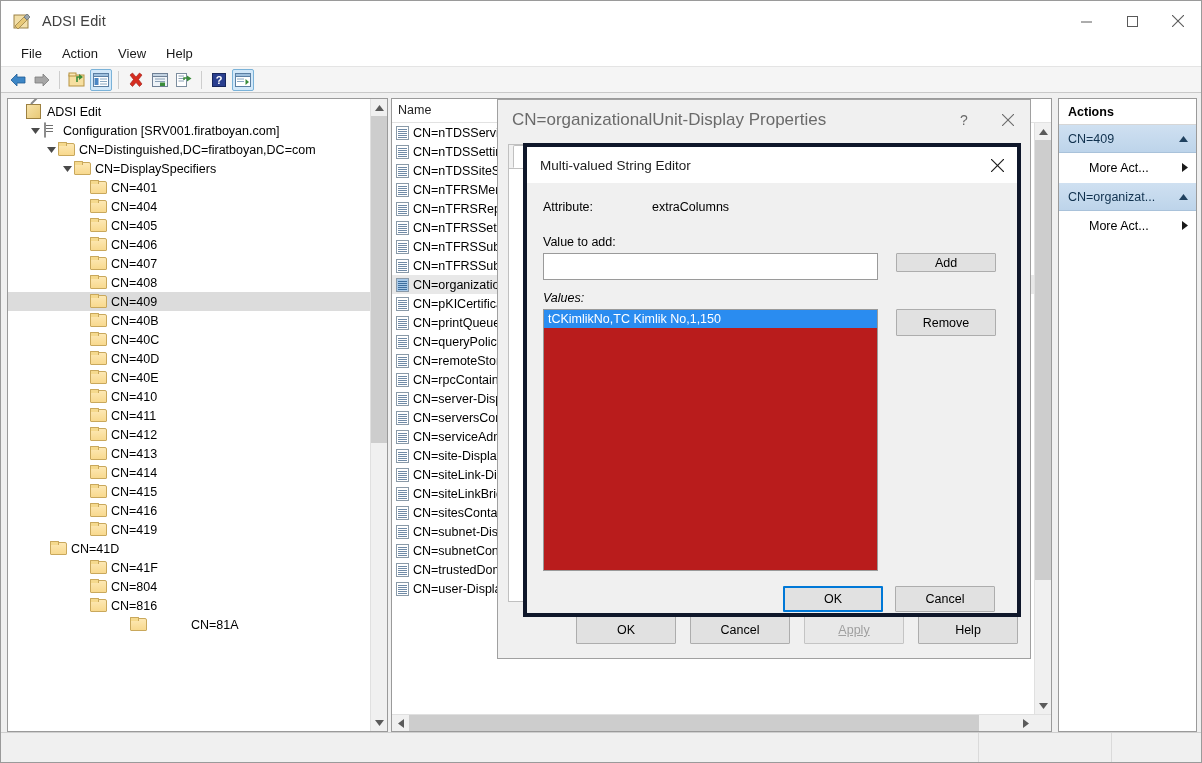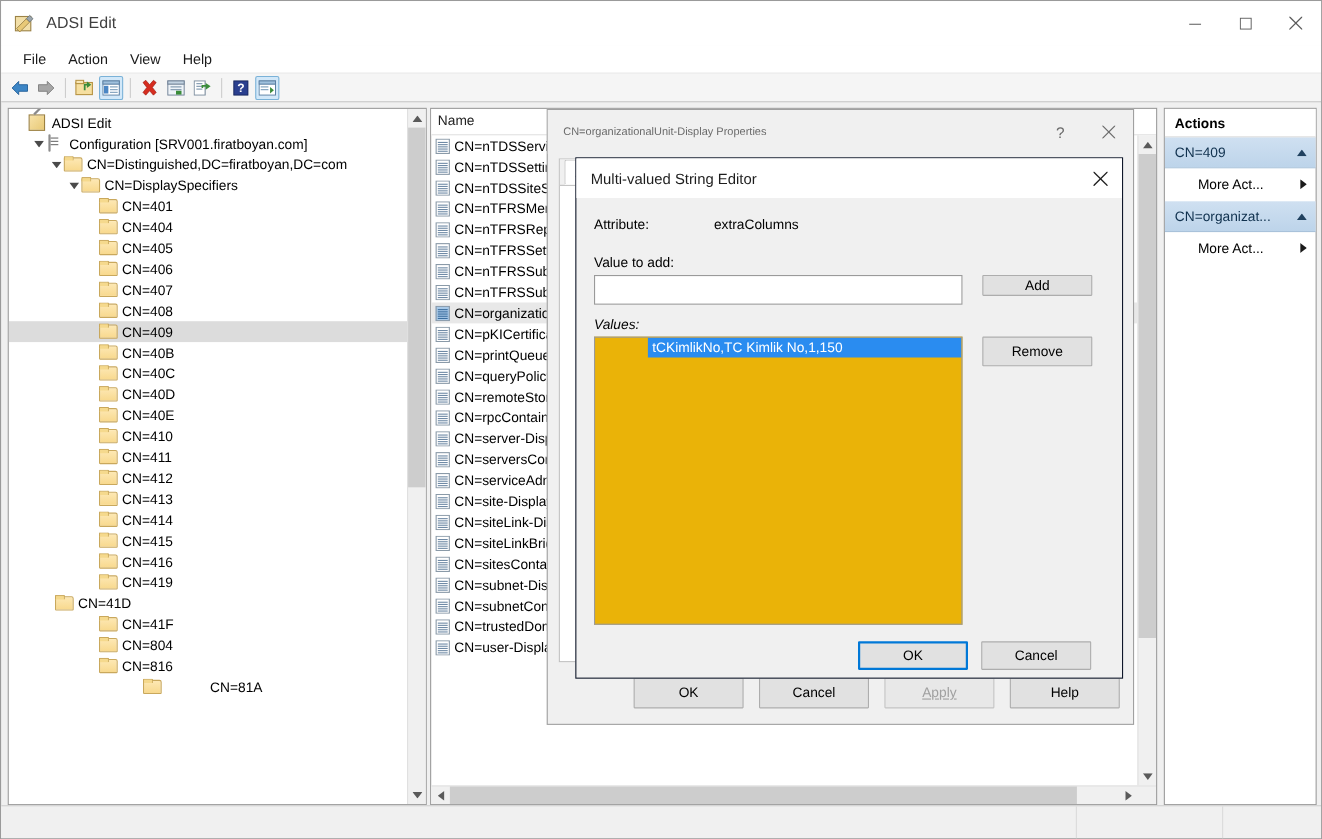--- a/index.html
+++ b/index.html
@@ -148,51 +148,51 @@
   }
   .stseg{ height:30px; border-right:1px solid #dadada; }
 
   
   .dlg-props {
     position:absolute; left:496px; top:98px; width:534px; height:560px;
     background:#f0f0f0; border:1px solid #a0a0a0;
     box-shadow:0 0 0 0 rgba(0,0,0,0);
   }
   .dlg-props .tbar { height:40px; background:#f0f0f0; display:flex; align-items:center; }
-  .dlg-props .tbar .t { flex:1; padding-left:14px; font-size:10px; color:#6a6a6a; }
+  .dlg-props .tbar .t { flex:1; padding-left:14px; font-size:17px; color:#6a6a6a; }
   .dlgbtn { width:44px; height:36px; display:flex; align-items:center; justify-content:center; color:#6a6a6a; font-size:14px;}
   .props-tabs { position:absolute; left:10px; top:44px; right:10px; bottom:56px;
     background:#fff; border:1px solid #c0c0c0; }
   .tabstrip { height:24px; background:#f0f0f0; border-bottom:1px solid #c0c0c0; display:flex; align-items:flex-end; padding-left:4px;}
   .tab { height:23px; line-height:23px; padding:0 9px; font-size:12px; background:#fff;
      border:1px solid #c0c0c0; border-bottom:1px solid #fff; border-radius:2px 2px 0 0; }
   .props-buttons { position:absolute; right:12px; bottom:14px; display:flex; gap:14px; }
 
   .btn {
     height:28px; min-width:100px; background:#e1e1e1; border:1px solid #adadad;
     font-size:12.5px; color:#000; display:flex; align-items:center; justify-content:center;
     border-radius:1px;
   }
   .btn.disabled{ color:#a0a0a0; background:#e8e8e8; border-color:#c4c4c4; }
   .btn.default{ border:2px solid #0078d7; }
 
   
   .dlg-mv {
     position:absolute; left:522px; top:142px; width:498px; height:474px;
-    background:#f0f0f0; border:1px solid #0f172a;
+    background:#f0f0f0; border:4px solid #0f172a;
   }
   .mv-title { height:36px; background:#fff; display:flex; align-items:center; }
   .mv-title .t { flex:1; padding-left:13px; font-size:13.5px; color:#1d1d1d; }
   .mv-body { position:absolute; left:0; top:36px; right:0; bottom:0; }
   .mv-lbl { position:absolute; font-size:12.5px; color:#000; }
   .mv-input {
     position:absolute; background:#fff; border:1px solid #9a9a9a;
   }
   .mv-list {
-    position:absolute; background:#eab308; border:1px solid #9a9a9a; overflow:hidden;padding-left:48px;
+    position:absolute; background:#b91c1c; border:1px solid #9a9a9a; overflow:hidden;
   }
   .mv-list .item { height:18px; line-height:18px; padding-left:4px; font-size:12.5px; }
   .mv-list .item.sel { background:#2a8cf0; color:#fff; }
 </style>
 </head>
 <body>
 
 <div id="app">
 
   <div class="titlebar">

